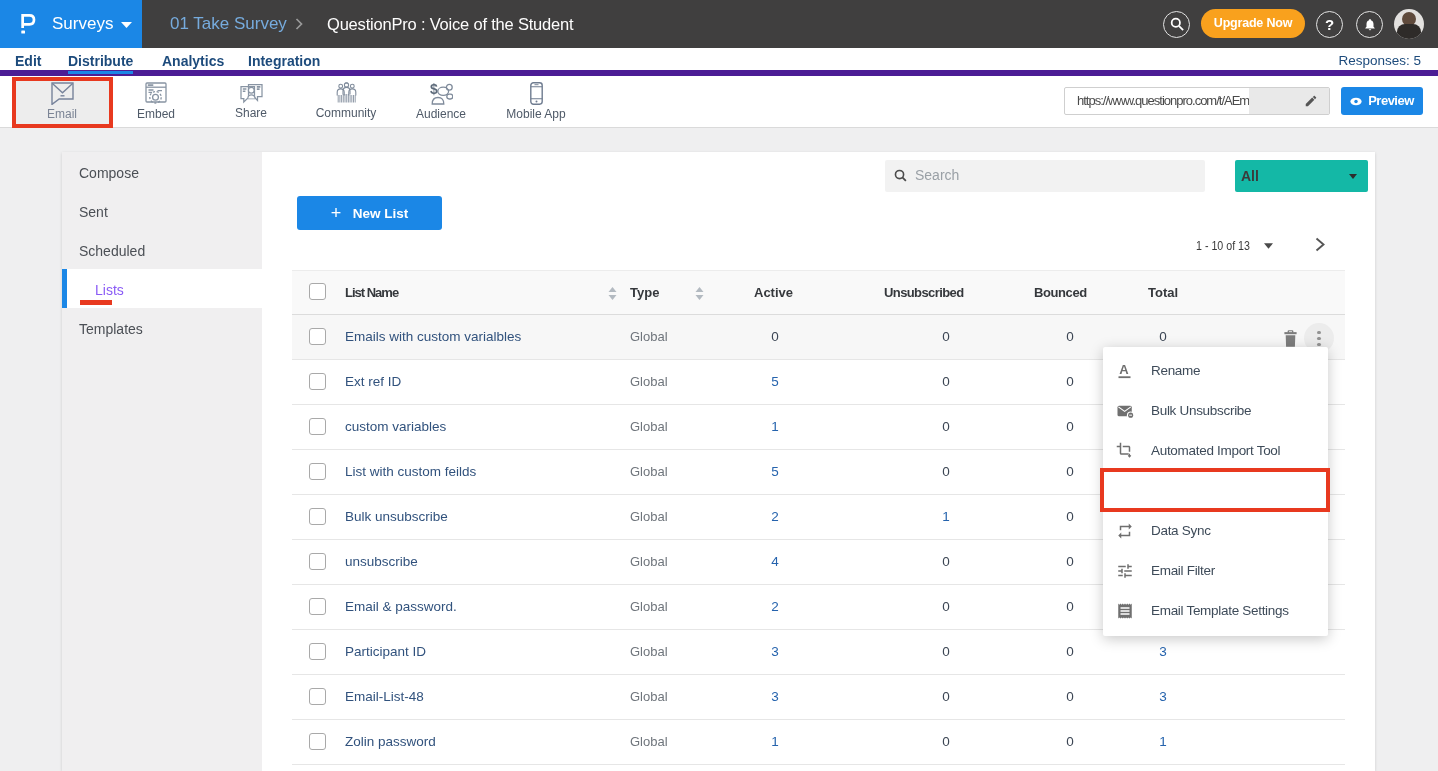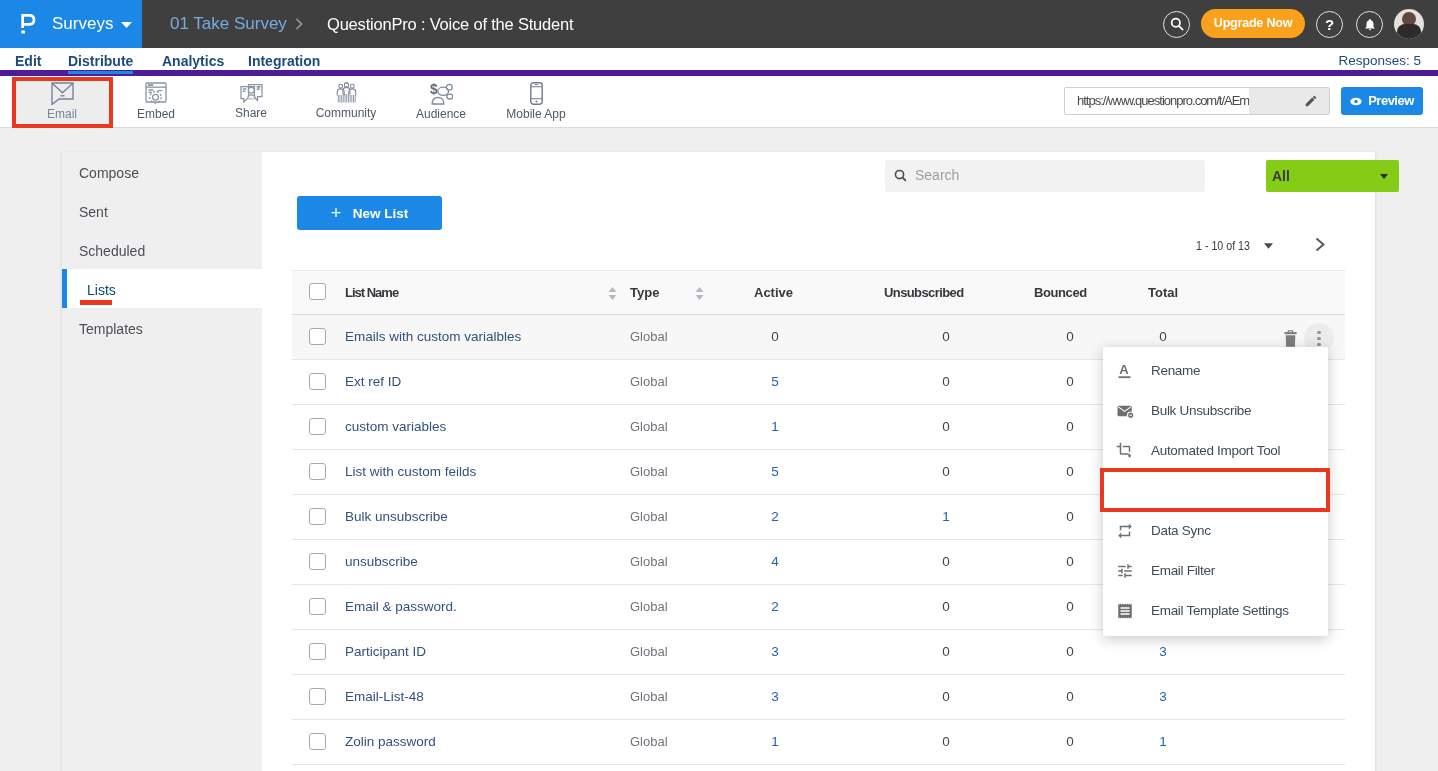--- a/index.html
+++ b/index.html
@@ -30,26 +30,26 @@
 #emailbg { left:15px; top:4px; width:94px; height:44px; background:#ededed; }
 #redbox1 { left:11.5px; top:0.5px; width:101px; height:51.5px; border:4px solid #e8391f; }
 #urlbox { left:1064px; top:11px; width:266px; height:28px; background:#fff; border:1px solid #cfcfcf; border-radius:2px; }
 #urltext { position:absolute; left:12px; top:0; width:174px; height:26px; line-height:26px; font-size:13px; letter-spacing:-1px; color:#4a4a4a; overflow:hidden; white-space:nowrap; }
 #pencil { position:absolute; right:0; top:0; width:80px; height:26px; background:#e9e9e9; }
 #preview { left:1341px; top:11px; width:82px; height:28px; background:#1b87e6; border-radius:3px; color:#fff; font-size:13px; font-weight:bold; letter-spacing:-0.5px; text-align:center; line-height:28px; }
 
 
 #card { left:62px; top:152px; width:1313px; height:619px; background:#fff; box-shadow:0 1px 3px rgba(0,0,0,0.14); }
 .sbitem { position:absolute; left:0; width:200px; height:39px; line-height:42px; color:#4b4f55; font-size:14px; padding-left:17px; }
-#sbactive { background:#fff; border-left:5px solid #1b87e6; padding-left:20px; color:#0c4a6e; }
+#sbactive { background:#fff; border-left:5px solid #1b87e6; padding-left:28px; color:#8b5cf6; }
 
 
 #newlist { left:297px; top:196px; width:145px; height:34px; background:#1b87e6; border-radius:3px; color:#fff; font-size:13.5px; font-weight:bold; text-align:center; line-height:34px; }
 #searchbox { left:885px; top:160px; width:320px; height:32px; background:#f2f2f2; border-radius:2px; }
-#allbox { left:1266px; top:160px; width:133px; height:32px; background:#84cc16; border-radius:2px; }
+#allbox { left:1235px; top:160px; width:133px; height:32px; background:#14b8a6; border-radius:2px; }
 #pager { left:1196px; top:238px; height:16px; line-height:16px; font-size:13px; color:#3a3a3a; transform:scaleX(0.82); transform-origin:0 0; }
 
 
 #thead { left:292px; top:270px; width:1053px; height:45px; background:#f9f9f9; border-top:1px solid #ececec; border-bottom:1px solid #dcdcdc; }
 .hlbl { position:absolute; top:0; height:44px; line-height:44px; font-size:13px; font-weight:bold; color:#35383c; }
 .row { position:absolute; left:292px; width:1053px; height:45px; border-bottom:1px solid #e6e6e6; background:#fff; }
 .cbx { position:absolute; left:17px; top:13px; width:17px; height:17px; border:1px solid #a9a9a9; border-radius:3px; background:#fff; }
 .lname { position:absolute; left:53px; top:0; height:44px; line-height:44px; font-size:13.5px; color:#31527d; }
 .gtype { position:absolute; left:338px; top:0; height:44px; line-height:44px; font-size:13px; color:#6f757c; }
 .num { position:absolute; top:0; height:44px; line-height:44px; font-size:13.5px; text-align:center; width:60px; }

